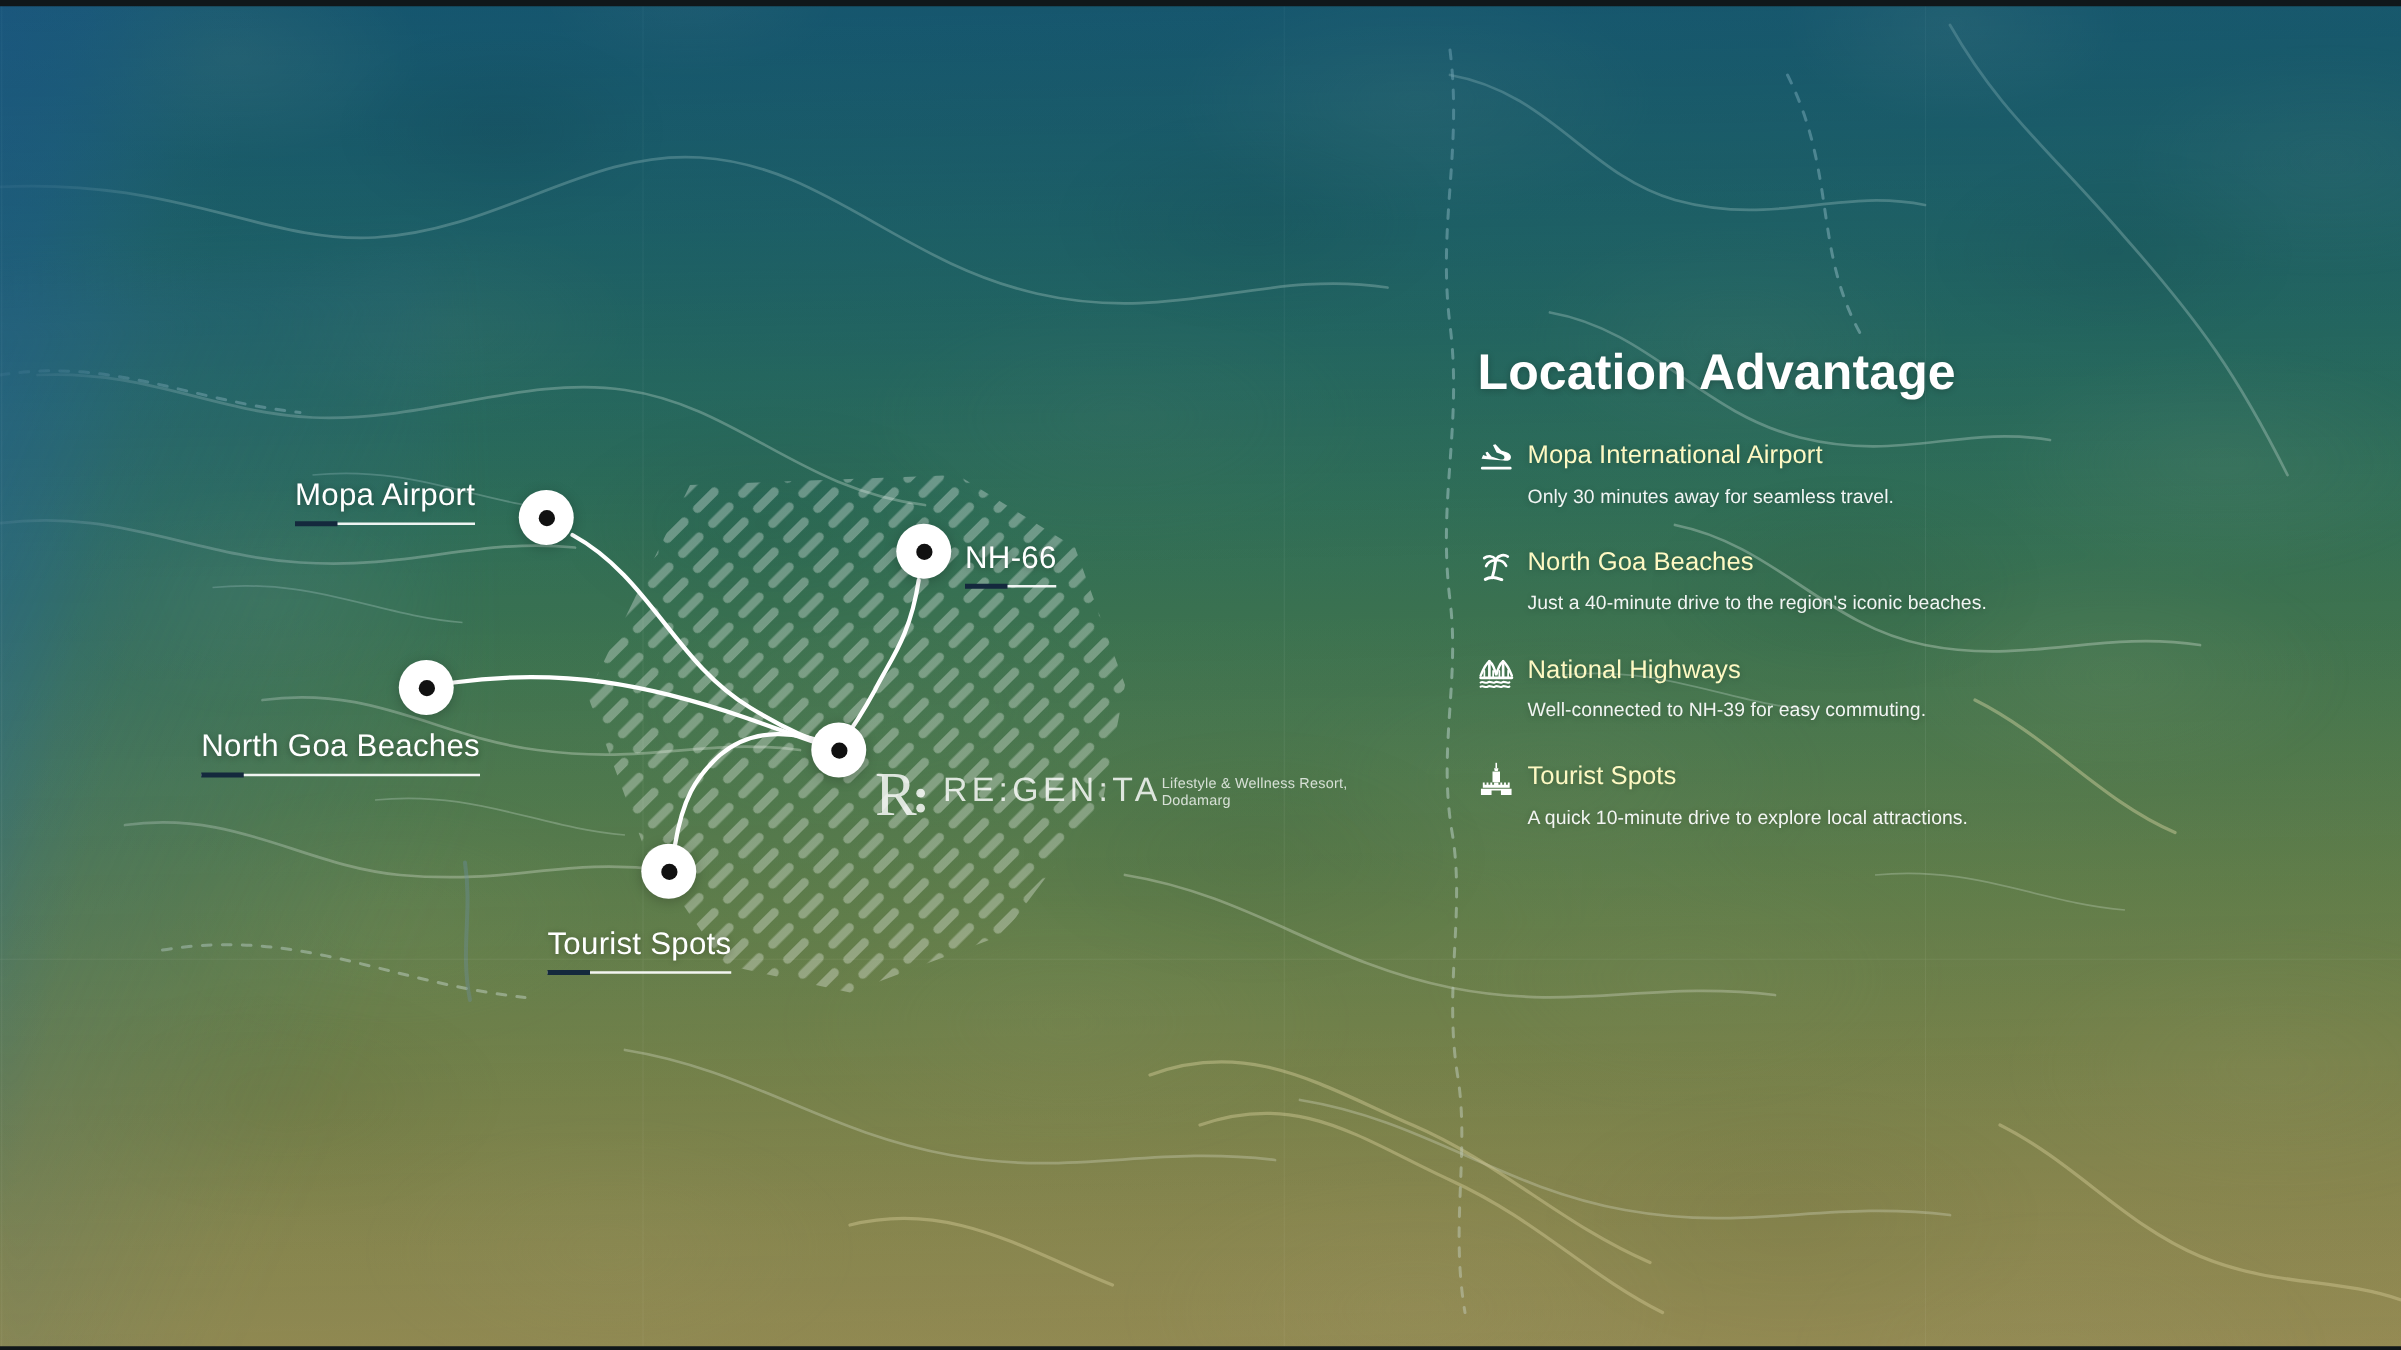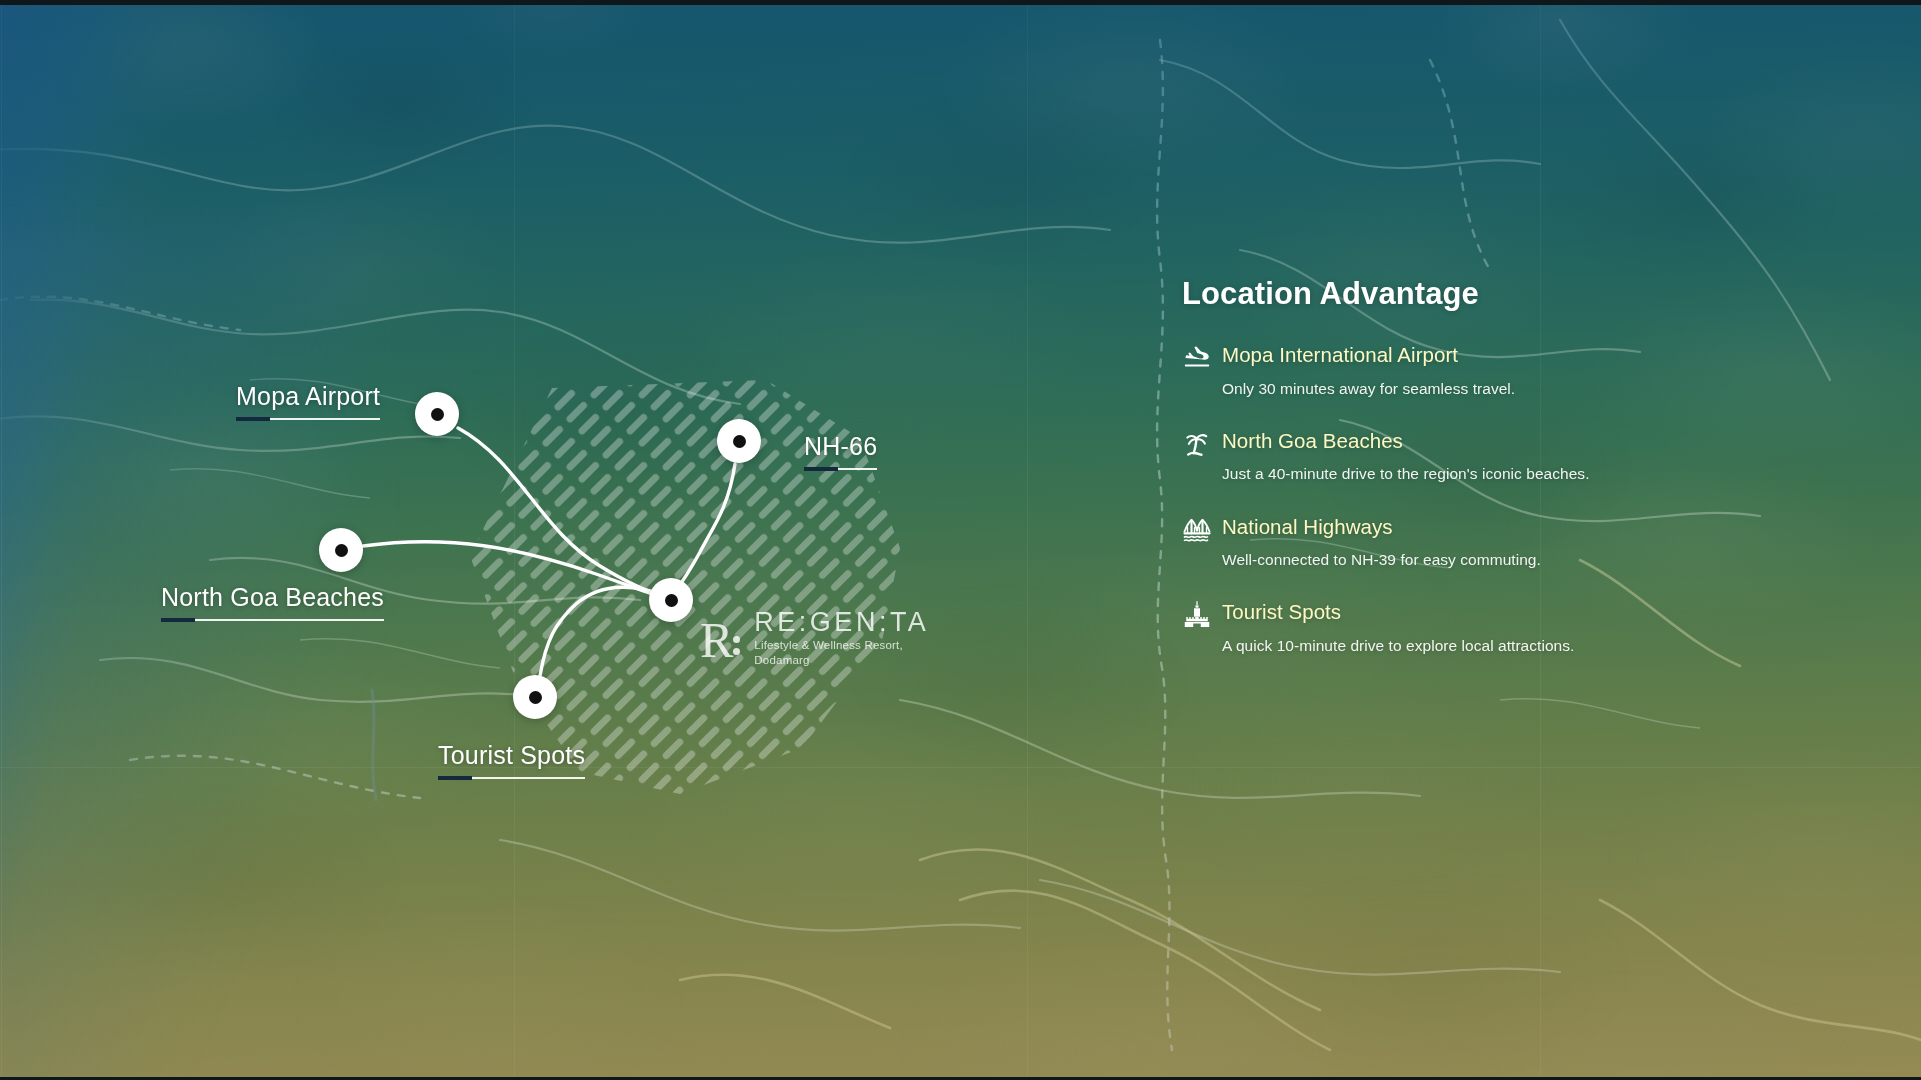--- a/index.html
+++ b/index.html
@@ -209,21 +209,21 @@
     vertical-align:middle;
     margin-left:2px;
   }
   .logo .mark .dots b {
     display:block;
     width:7px; height:7px;
     background:rgba(255,255,255,.92);
     border-radius:50%;
     margin:5px 0;
   }
-  .logo .words { display:flex; flex-direction:column; }
+  .logo .words { display:flex; }
   .logo .wordmark {
     font-size:27px;
     letter-spacing:3.5px;
     color:rgba(255,255,255,.93);
     font-weight:400;
     line-height:1.05;
   }
   .logo .tagline {
     font-size:11.5px;
     color:rgba(255,255,255,.88);
@@ -233,21 +233,21 @@
     margin-top:2px;
   }
 
   
   .panel {
     position:absolute;
     left:1182px; top:276px;
     width:620px;
   }
   .panel h1 {
-    font-size:31px;
+    font-size:40px;
     font-weight:700;
     color:#ffffff;
     letter-spacing:.1px;
     margin-bottom:30px;
     text-shadow:0 1px 6px rgba(0,0,0,.24);
   }
   .feature {
     display:flex;
     align-items:flex-start;
     margin-bottom:29px;
@@ -381,21 +381,21 @@
     <i></i>
   </div>
   <div class="marker" style="left:535px; top:697px;">
     <i></i>
   </div>
 
   <div class="maplabel" style="left:236px; top:382px;">
     <span>Mopa Airport</span>
     <span class="rule"></span>
   </div>
-  <div class="maplabel" style="left:804px; top:432px;">
+  <div class="maplabel" style="left:772px; top:432px;">
     <span>NH-66</span>
     <span class="rule"></span>
   </div>
   <div class="maplabel" style="left:161px; top:583px;">
     <span>North Goa Beaches</span>
     <span class="rule"></span>
   </div>
   <div class="maplabel" style="left:438px; top:741px;">
     <span>Tourist Spots</span>
     <span class="rule"></span>

